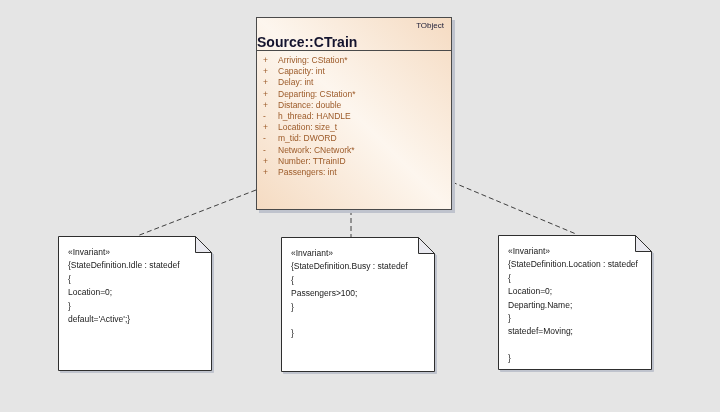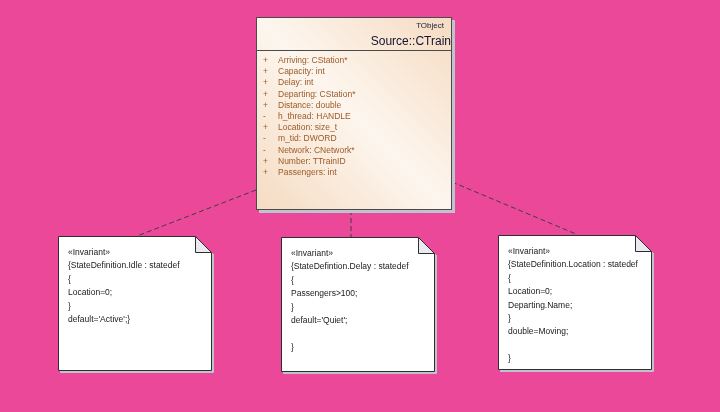--- a/index.html
+++ b/index.html
@@ -1,35 +1,35 @@
 <!DOCTYPE html>
 <html><head>
 <meta charset="utf-8">
 <style>
   html,body{margin:0;padding:0;font-family:"Liberation Sans",sans-serif;}
   .canvas{
     position:relative;width:720px;height:412px;overflow:hidden;
-    background:#ec4899;
+    background:#e5e5e5;
   }
   .connectors{position:absolute;left:0;top:0;z-index:1;}
   
   .class-box{
     position:absolute;left:256px;top:17px;width:194px;height:191px;
     border:1px solid #4a4a4a;
     background:linear-gradient(225deg,#f5dbc2 0%,#fdf6ee 50%,#f5dbc2 100%);
     box-shadow:3px 3px 0 #bfc3cd;
     z-index:2;
   }
   .class-hdr{height:32px;border-bottom:1px solid #4a4a4a;position:relative;}
   .parent-label{
     position:absolute;top:3px;right:7px;font-size:8px;color:#1b1b35;
   }
   .class-title{
-    position:absolute;top:16px;left:0;right:0;text-align:right;
-    font-size:12px;font-weight:normal;color:#14142e;
+    position:absolute;top:16px;left:0;right:0;text-align:left;
+    font-size:14px;font-weight:bold;color:#14142e;
   }
   .attrs{padding-top:4px;}
   .attr-row{display:flex;height:11.2px;line-height:11.2px;font-size:8.5px;color:#9c5a28;}
   .vis{width:15px;padding-left:6px;flex:none;}
   .atext{white-space:pre;}
   
   .note{position:absolute;width:154px;height:135px;z-index:2;}
   .note-bg{position:absolute;left:0;top:0;filter:drop-shadow(2px 2px 0 #bfc3cd);}
   .note-text{position:absolute;left:10px;top:10px;right:6px;}
   .note-line{height:13.4px;line-height:13.4px;font-size:8.5px;color:#202020;white-space:pre;}
@@ -113,41 +113,40 @@
       </div>
   </div>
 
   <div class="note" style="left:281px;top:237px;">
     <svg class="note-bg" width="154" height="135" viewBox="0 0 154 135">
       <polygon points="0.5,0.5 137.5,0.5 153.5,16.5 153.5,134.5 0.5,134.5" fill="#ffffff" stroke="#2e2e2e" stroke-width="1"></polygon>
       <polygon points="137.5,0.5 137.5,16.5 153.5,16.5" fill="#e9e9ef" stroke="#2e2e2e" stroke-width="1"></polygon>
     </svg>
     <div class="note-text">
         <div class="note-line">«Invariant»</div>
-        <div class="note-line">{StateDefintion.Delay : statedef</div>
+        <div class="note-line">{StateDefinition.Busy : statedef</div>
         <div class="note-line">{</div>
         <div class="note-line">Passengers&gt;100;</div>
         <div class="note-line">}</div>
-        <div class="note-line">default='Quiet';</div>
         <div class="note-line"></div>
         <div class="note-line">}</div>
       </div>
   </div>
 
   <div class="note" style="left:498px;top:235px;">
     <svg class="note-bg" width="154" height="135" viewBox="0 0 154 135">
       <polygon points="0.5,0.5 137.5,0.5 153.5,16.5 153.5,134.5 0.5,134.5" fill="#ffffff" stroke="#2e2e2e" stroke-width="1"></polygon>
       <polygon points="137.5,0.5 137.5,16.5 153.5,16.5" fill="#e9e9ef" stroke="#2e2e2e" stroke-width="1"></polygon>
     </svg>
     <div class="note-text">
         <div class="note-line">«Invariant»</div>
         <div class="note-line">{StateDefinition.Location : statedef</div>
         <div class="note-line">{</div>
         <div class="note-line">Location=0;</div>
         <div class="note-line">Departing.Name;</div>
         <div class="note-line">}</div>
-        <div class="note-line">double=Moving;</div>
+        <div class="note-line">statedef=Moving;</div>
         <div class="note-line"></div>
         <div class="note-line">}</div>
       </div>
   </div>
 
 </div>
 
 </body></html>

